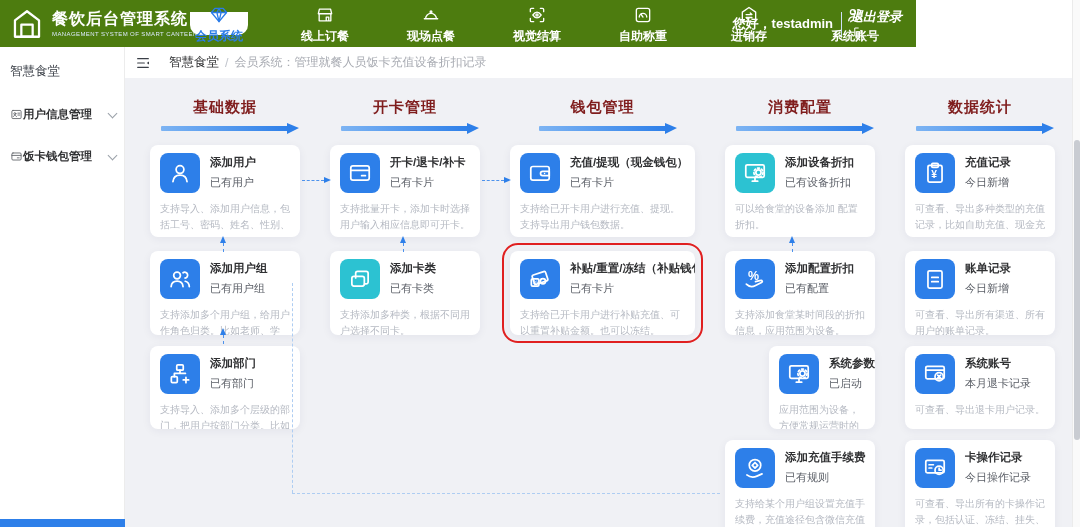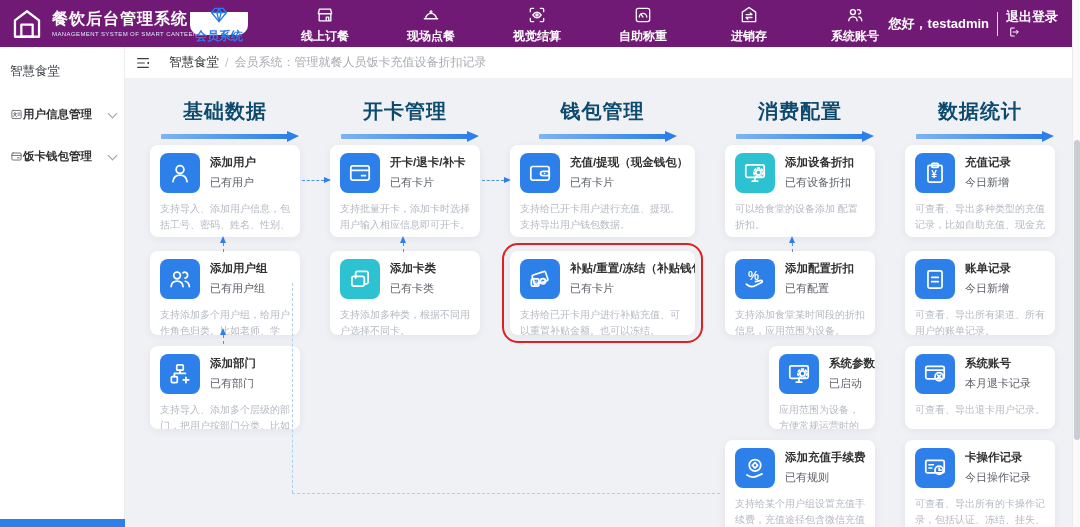--- a/index.html
+++ b/index.html
@@ -1,36 +1,36 @@
 <!DOCTYPE html>
 <html><head>
 <meta charset="utf-8">
 <style>
   html,body{margin:0;padding:0;}
   body{width:1080px;height:527px;overflow:hidden;position:relative;background:#fff;
        font-family:"Liberation Sans","DejaVu Sans",sans-serif;-webkit-font-smoothing:antialiased;}
   
-  .topbar{position:absolute;left:0;top:0;width:1072px;height:47px;background:#701a75;display:flex;align-items:center;}
+  .topbar{position:absolute;left:0;top:0;width:916px;height:47px;background:#4d7c0f;display:flex;align-items:center;}
   .logo{display:flex;align-items:center;margin-left:10px;color:#fff;}
   .logo .icn{width:34px;height:34px;color:#fff;}
   .logo-text{margin-left:8px;line-height:1.1;}
   .logo-title{font-size:16px;font-weight:bold;color:#fff;letter-spacing:1px;}
   .logo-sub{font-size:6px;color:#dbe9fb;letter-spacing:.4px;margin-top:3px;}
   .topnav{position:absolute;left:166px;top:0;height:47px;display:flex;align-items:stretch;}
   .nav-item{width:106px;display:flex;flex-direction:column;align-items:center;justify-content:center;
             color:#fff;cursor:pointer;padding-top:2px;}
   .nav-item .icn{width:20px;height:20px;color:#fff;}
   .nav-label{font-size:12px;font-weight:bold;margin-top:3px;white-space:nowrap;}
   .nav-item.active{background:#fff;border-radius:0 0 10px 10px;width:58px;margin:12px 24px;}
   .nav-item.active .icn{color:#2b7ce8;}
   .nav-item.active .nav-label{color:#2b7ce8;}
   .userarea{position:absolute;right:14px;top:0;height:47px;display:flex;align-items:center;color:#fff;}
   .greeting{font-size:13px;font-weight:bold;white-space:nowrap;}
   .udivider{width:1px;height:24px;background:#cfe0f7;margin:0 8px;}
-  .logout{width:52px;font-size:13px;font-weight:bold;line-height:15px;cursor:pointer;}
+  .logout{width:52px;font-size:13px;font-weight:bold;line-height:15px;cursor:pointer;font-style:italic;}
   .logout .icn{width:12px;height:12px;color:#fff;display:inline-block;vertical-align:-2px;margin-left:2px;}
   
   .vscroll{position:absolute;right:0;top:0;width:8px;height:527px;background:#fafafa;border-left:1px solid #ebebeb;box-sizing:border-box;}
   .vscroll-thumb{position:absolute;left:1px;top:140px;width:6px;height:300px;background:#c9ccd2;border-radius:3px;}
   
   .sidebar{position:absolute;left:0;top:47px;width:125px;height:472px;background:#fff;border-right:1px solid #ececec;box-sizing:border-box;}
   .sidebar-title{font-size:12.5px;color:#3a3f47;padding:16px 0 0 10px;}
   .side-item{display:flex;align-items:center;margin-top:27px;padding:0 8px 0 10px;cursor:pointer;}
   .side-item .icn{width:13px;height:13px;color:#5f6368;flex:none;}
   .side-label{font-size:11.5px;font-weight:bold;color:#303133;white-space:nowrap;}
@@ -42,21 +42,21 @@
   .crumbbar .icn{width:16px;height:16px;color:#3a3f47;margin-left:10px;cursor:pointer;}
   .crumb-root{font-size:12.5px;color:#303133;margin-left:18px;cursor:pointer;}
   .crumb-sep{font-size:12.5px;color:#c0c4cc;margin:0 6px;}
   .crumb-cur{font-size:12px;color:#a8abb2;}
   
   .main{position:absolute;left:125px;top:78px;width:947px;height:449px;background:#f0f1f5;overflow:hidden;}
   .grid{position:absolute;left:25px;top:20px;display:grid;
         grid-template-columns:150px 150px 185px 150px 150px;column-gap:30px;
         grid-template-rows:47px 106px 95px 94px auto;}
   .col-header{text-align:center;}
-  .col-header .hl{font-size:20px;font-weight:bold;color:#0c4a6e;letter-spacing:1px;}
+  .col-header .hl{font-size:15px;font-weight:bold;color:#7f1d1d;letter-spacing:1px;}
   .header-arrow{position:relative;height:5px;width:128px;margin:9px auto 0;
                 background:linear-gradient(90deg,#7db4f3,#2d7fe9);border-radius:1px;}
   .header-arrow::after{content:'';position:absolute;right:-10px;top:-3px;width:0;height:0;
                 border-left:12px solid #2d7fe9;border-top:5px solid transparent;border-bottom:6px solid transparent;}
   .card{background:#fff;border-radius:8px;padding:8px 10px;box-sizing:border-box;overflow:hidden;
         box-shadow:0 2px 10px rgba(30,40,80,.06);cursor:pointer;}
   .card-r1{height:92px}.card-r2{height:84px}.card-r3{height:83px}.card-r4{height:96px}
   .card.highlighted{outline:2px solid #e02020;outline-offset:6px;}
   .card-head{display:flex;}
   .icn-box{width:40px;height:40px;border-radius:8px;background:#2d7fe9;flex:none;

